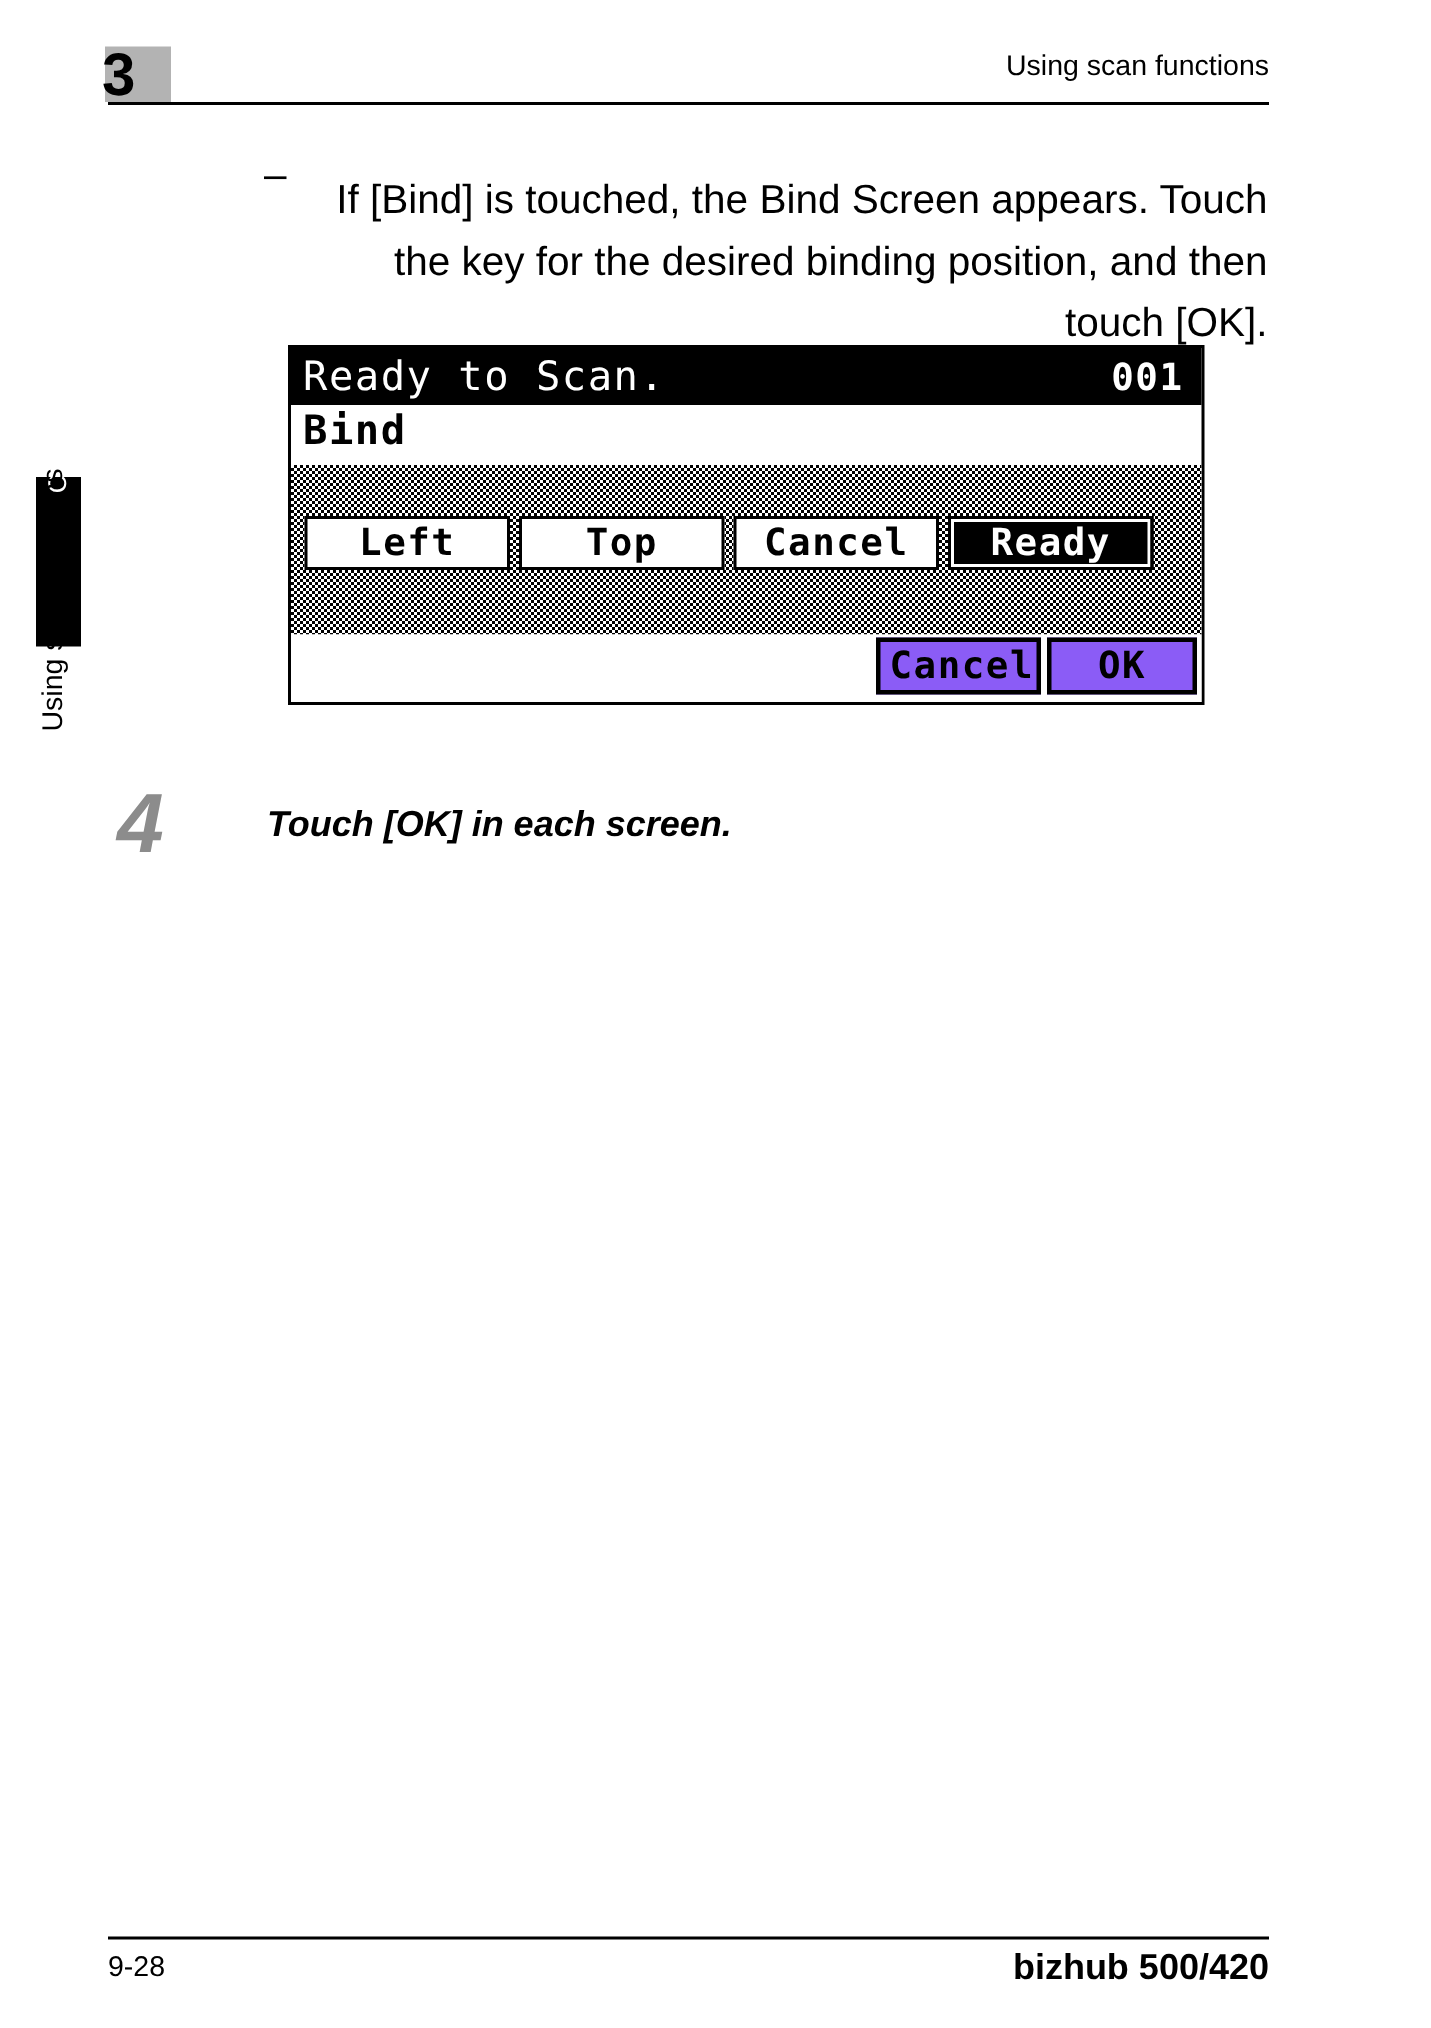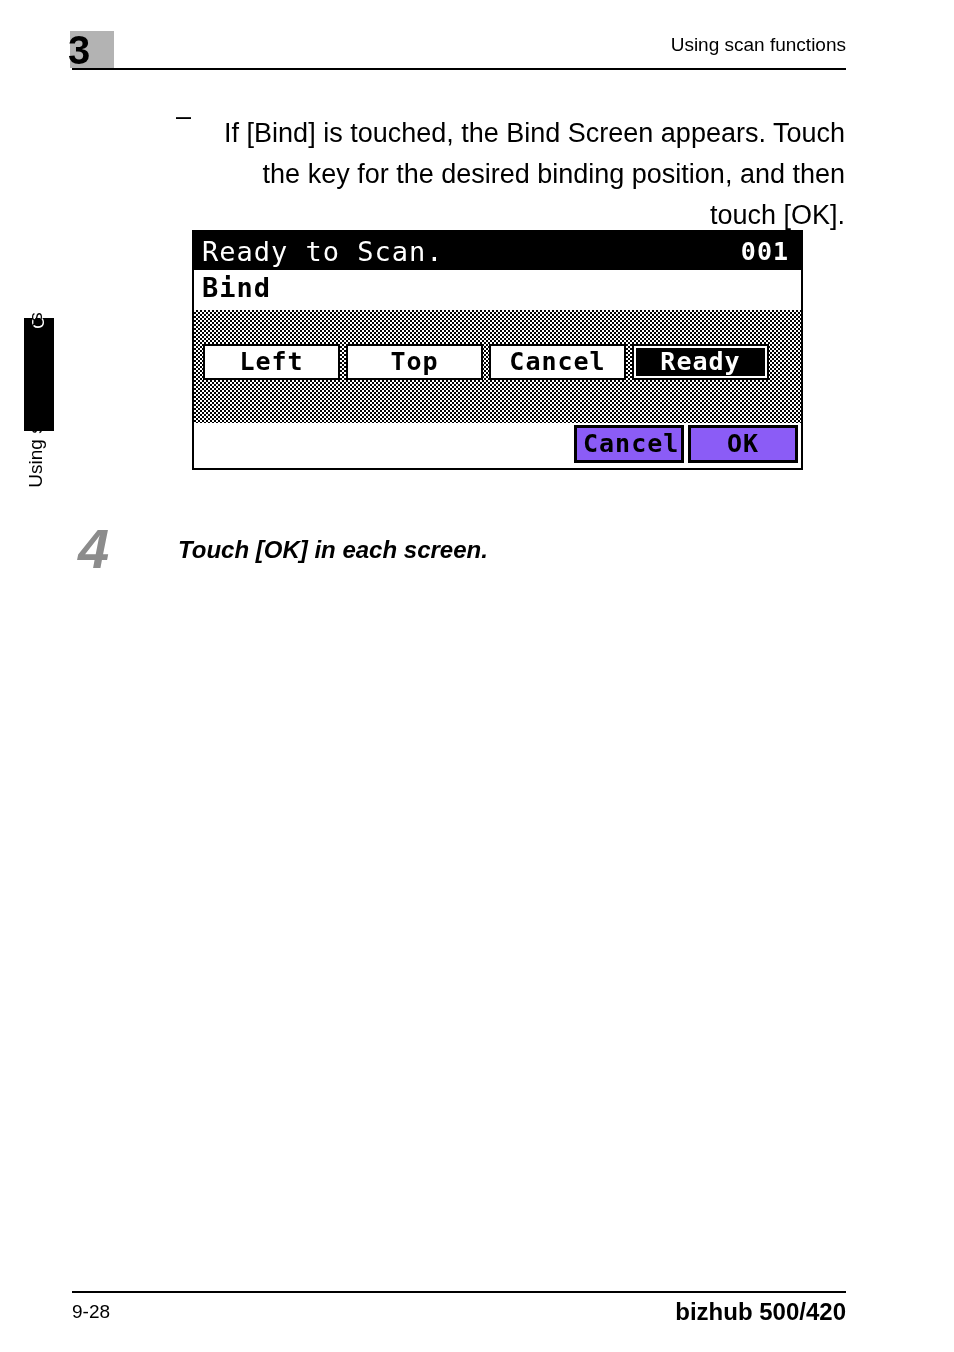--- a/index.html
+++ b/index.html
@@ -221,21 +221,21 @@
     color: #000000;
     font-size: 25px;
     line-height: 32px;
     text-align: center;
     letter-spacing: 1px;
     font-weight: bold;
     box-sizing: border-box;
     padding: 0 6px;
   }
   #lcd-cancel-button { width: 110px; }
-  #lcd-ok-button { width: 110px; }
+  #lcd-ok-button { width: 100px; }
 
   
   #step-number {
     position: absolute;
     left: 78px;
     top: 517px;
     font-size: 56px;
     font-style: italic;
     font-weight: bold;
     color: #8c8c8c;

